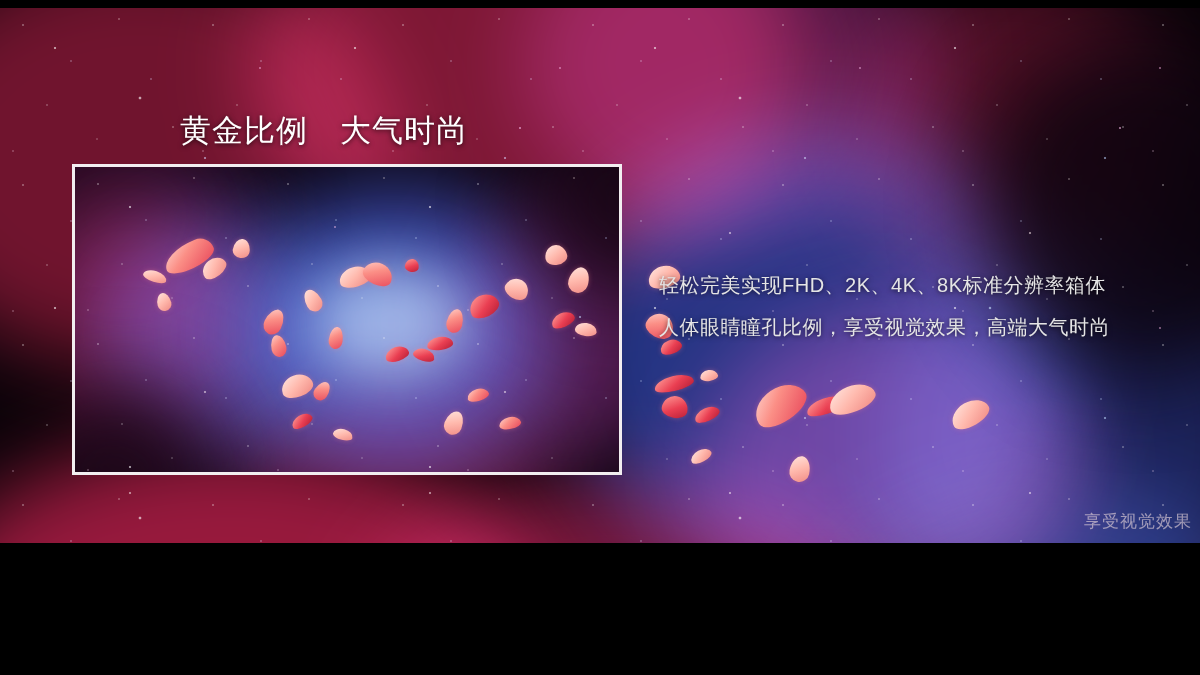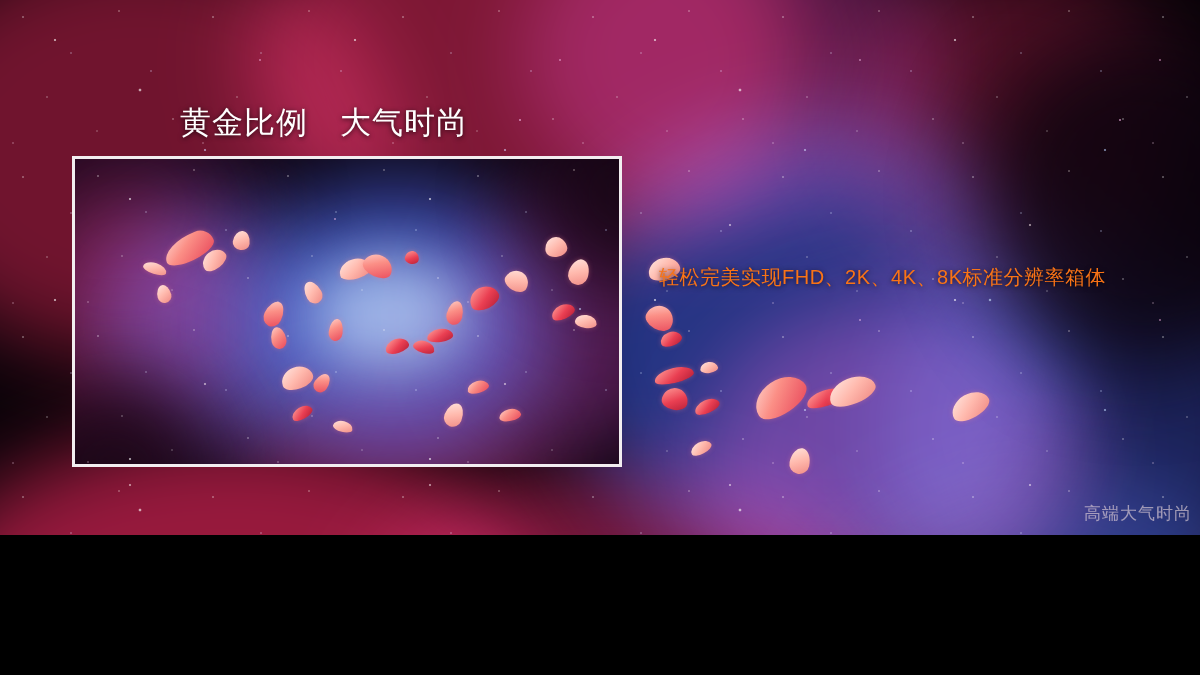--- a/index.html
+++ b/index.html
@@ -10,20 +10,21 @@
   body {
     font-family: "Liberation Sans", "DejaVu Sans", sans-serif;
   }
 
   #slide {
     position: relative;
     width: 1200px;
     height: 535px;
     overflow: hidden;
     background: #0a0308;
+    margin-top: 8px;
   }
 
   
   .bg-base {
     position: absolute;
     inset: 0;
     background: #070207;
   }
   .neb {
     position: absolute;
@@ -118,21 +119,21 @@
     white-space: pre;
     text-shadow: 0 1px 5px rgba(0,0,0,.75);
   }
   #body-copy {
     position: absolute;
     left: 659px;
     top: 256px;
     width: 520px;
   }
   #body-copy .line {
-    color: #f97316;
+    color: #e5e5e5;
     font-size: 20px;
     line-height: 42px;
     letter-spacing: .5px;
     white-space: nowrap;
     text-shadow: 0 1px 5px rgba(0,0,0,.7);
   }
   #watermark {
     position: absolute;
     right: 8px;
     bottom: 10px;
@@ -225,17 +226,18 @@
   <div class="petal deep" style="left:694px; top:400px; width:26px; height:13px; transform:rotate(-24deg);"></div>
   <div class="petal" style="left:752px; top:380px; width:56px; height:34px; transform:rotate(-34deg);"></div>
   <div class="petal deep" style="left:806px; top:390px; width:40px; height:16px; transform:rotate(-18deg);"></div>
   <div class="petal pale" style="left:828px; top:378px; width:48px; height:26px; transform:rotate(-22deg);"></div>
   <div class="petal pale" style="left:790px; top:448px; width:20px; height:26px; transform:rotate(12deg);"></div>
   <div class="petal pale" style="left:690px; top:442px; width:22px; height:12px; transform:rotate(-28deg);"></div>
   <div class="petal pale" style="left:950px; top:394px; width:40px; height:24px; transform:rotate(-30deg);"></div>
 
   <div id="body-copy">
     <div class="line">轻松完美实现FHD、2K、4K、8K标准分辨率箱体</div>
+    <div class="line">人体眼睛瞳孔比例，享受视觉效果，高端大气时尚</div>
   </div>
 
-  <div id="watermark">高端大气时尚</div>
+  <div id="watermark">享受视觉效果</div>
 
 </div>
 
 </body></html>

